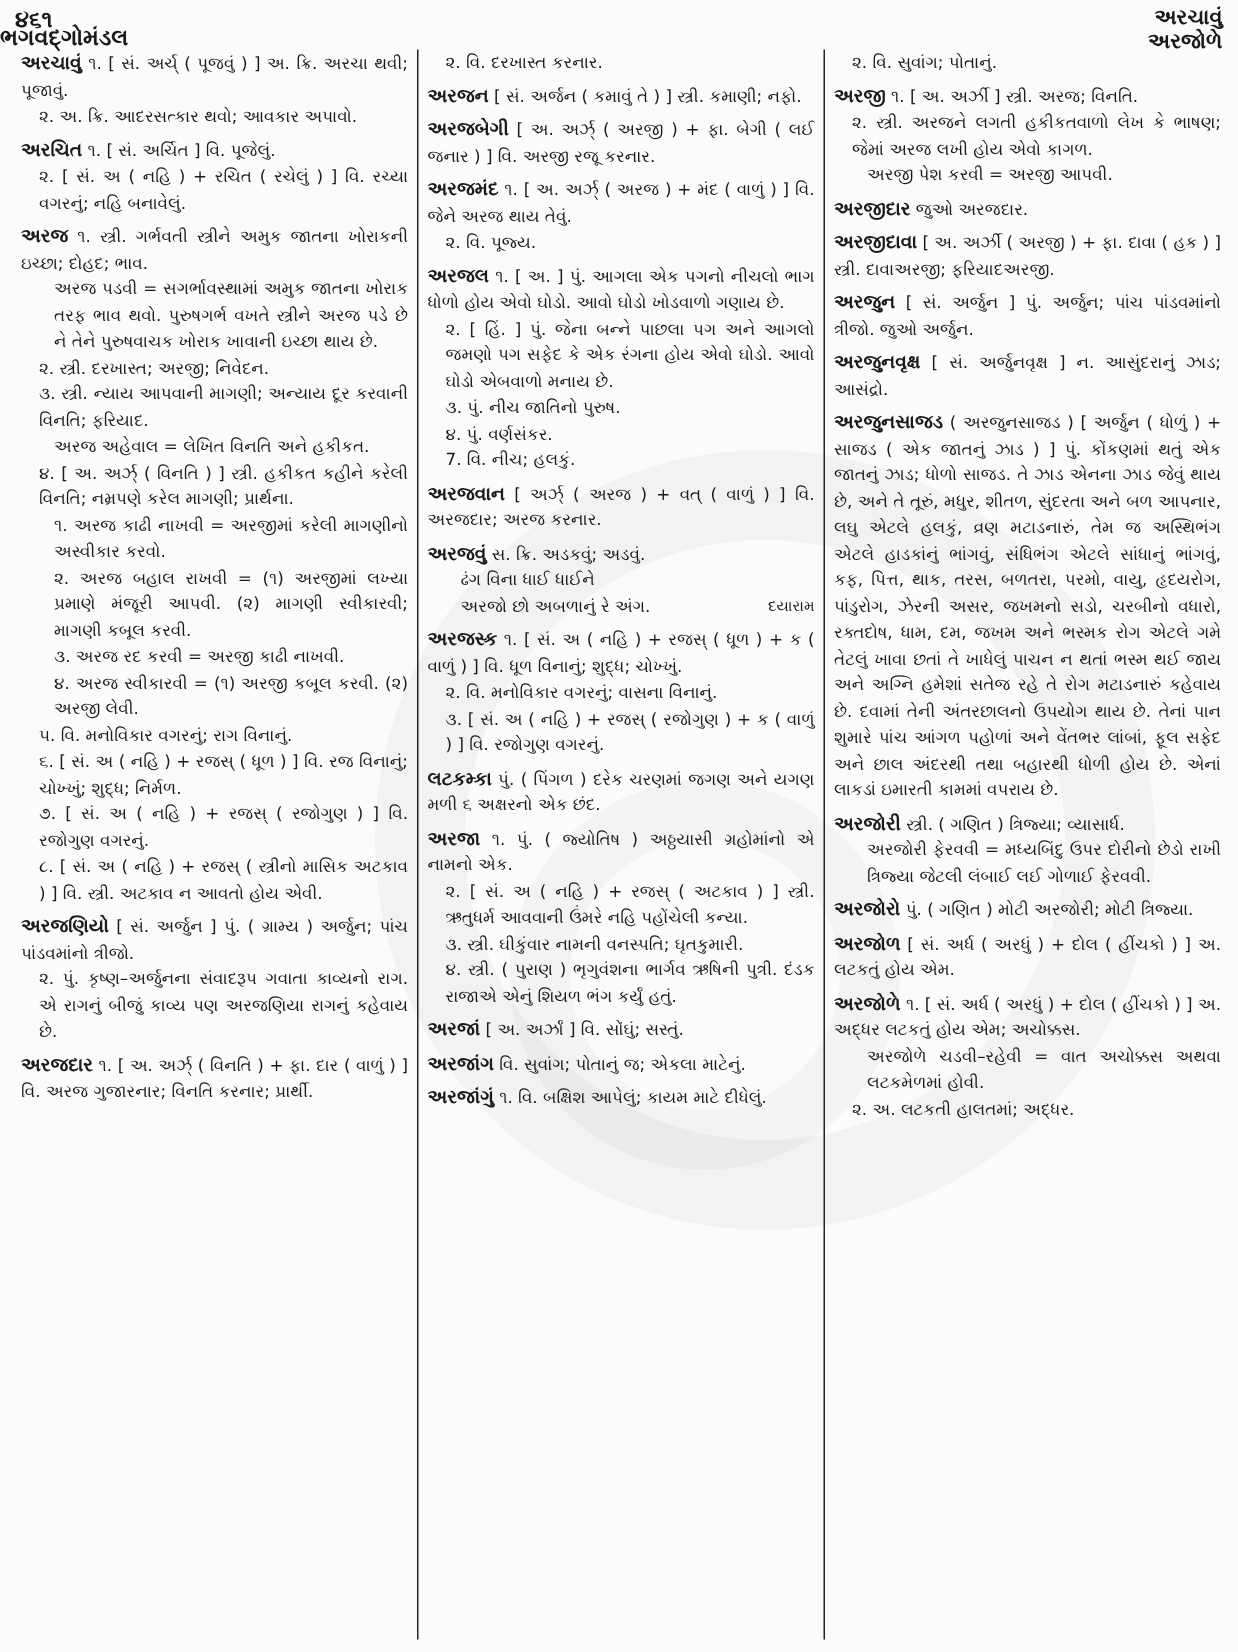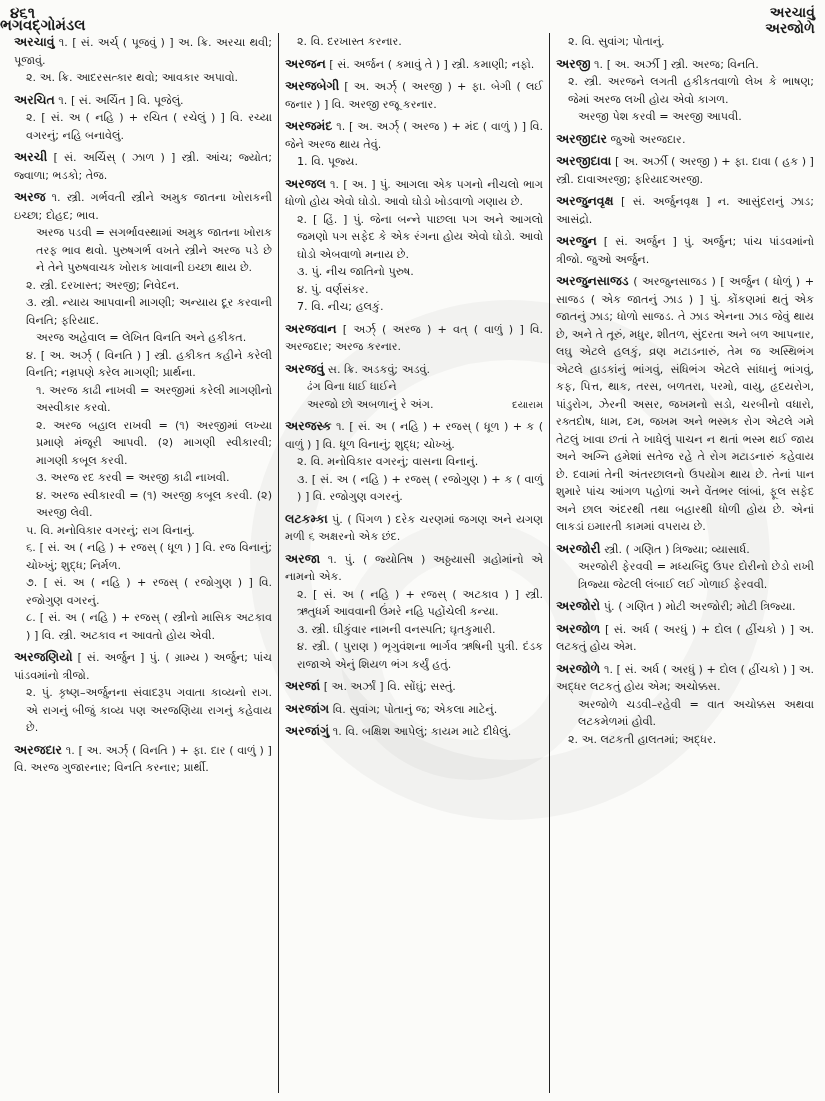--- a/index.html
+++ b/index.html
@@ -50,23 +50,20 @@
   <div class="col">
       <div class="entry">
         <div class=""><span class="head">અરચાવું</span> <span>૧. [ સં. અર્ચ્ ( પૂજવું ) ] અ. ક્રિ. અરચા થવી; પૂજાવું.</span></div>
         <div class="sense"><span>૨. અ. ક્રિ. આદરસત્કાર થવો; આવકાર અપાવો.</span></div>
       </div>
       <div class="entry">
         <div class=""><span class="head">અરચિત</span> <span>૧. [ સં. અર્ચિત ] વિ. પૂજેલું.</span></div>
         <div class="sense"><span>૨. [ સં. અ ( નહિ ) + રચિત ( રચેલું ) ] વિ. રચ્યા વગરનું; નહિ બનાવેલું.</span></div>
       </div>
       <div class="entry">
-        <div class=""><span class="head">અરચી</span> <span>[ સં. અર્ચિસ્ ( ઝાળ ) ] સ્ત્રી. આંચ; જ્યોત; જ્વાળા; ભડકો; તેજ.</span></div>
-      </div>
-      <div class="entry">
         <div class=""><span class="head">અરજ</span> <span>૧. સ્ત્રી. ગર્ભવતી સ્ત્રીને અમુક જાતના ખોરાકની ઇચ્છા; દોહદ; ભાવ.</span></div>
         <div class="example"><span>અરજ પડવી = સગર્ભાવસ્થામાં અમુક જાતના ખોરાક તરફ ભાવ થવો. પુરુષગર્ભ વખતે સ્ત્રીને અરજ પડે છે ને તેને પુરુષવાચક ખોરાક ખાવાની ઇચ્છા થાય છે.</span></div>
         <div class="sense"><span>૨. સ્ત્રી. દરખાસ્ત; અરજી; નિવેદન.</span></div>
         <div class="sense"><span>૩. સ્ત્રી. ન્યાય આપવાની માગણી; અન્યાય દૂર કરવાની વિનતિ; ફરિયાદ.</span></div>
         <div class="example"><span>અરજ અહેવાલ = લેખિત વિનતિ અને હકીકત.</span></div>
         <div class="sense"><span>૪. [ અ. અર્ઝ્ ( વિનતિ ) ] સ્ત્રી. હકીકત કહીને કરેલી વિનતિ; નમ્રપણે કરેલ માગણી; પ્રાર્થના.</span></div>
         <div class="example"><span>૧. અરજ કાઢી નાખવી = અરજીમાં કરેલી માગણીનો અસ્વીકાર કરવો.</span></div>
         <div class="example"><span>૨. અરજ બહાલ રાખવી = (૧) અરજીમાં લખ્યા પ્રમાણે મંજૂરી આપવી. (૨) માગણી સ્વીકારવી; માગણી કબૂલ કરવી.</span></div>
         <div class="example"><span>૩. અરજ રદ કરવી = અરજી કાઢી નાખવી.</span></div>
         <div class="example"><span>૪. અરજ સ્વીકારવી = (૧) અરજી કબૂલ કરવી. (૨) અરજી લેવી.</span></div>
@@ -88,21 +85,21 @@
         <div class="sense"><span>૨. વિ. દરખાસ્ત કરનાર.</span></div>
       </div>
       <div class="entry">
         <div class=""><span class="head">અરજન</span> <span>[ સં. અર્જન ( કમાવું તે ) ] સ્ત્રી. કમાણી; નફો.</span></div>
       </div>
       <div class="entry">
         <div class=""><span class="head">અરજબેગી</span> <span>[ અ. અર્ઝ્ ( અરજી ) + ફા. બેગી ( લઈ જનાર ) ] વિ. અરજી રજૂ કરનાર.</span></div>
       </div>
       <div class="entry">
         <div class=""><span class="head">અરજમંદ</span> <span>૧. [ અ. અર્ઝ્ ( અરજ ) + મંદ ( વાળું ) ] વિ. જેને અરજ થાય તેવું.</span></div>
-        <div class="sense"><span>1. વિ. પૂજ્ય.</span></div>
+        <div class="sense"><span>૨. વિ. પૂજ્ય.</span></div>
       </div>
       <div class="entry">
         <div class=""><span class="head">અરજલ</span> <span>૧. [ અ. ] પું. આગલા એક પગનો નીચલો ભાગ ધોળો હોય એવો ઘોડો. આવો ઘોડો ખોડવાળો ગણાય છે.</span></div>
         <div class="sense"><span>૨. [ હિં. ] પું. જેના બન્ને પાછલા પગ અને આગલો જમણો પગ સફેદ કે એક રંગના હોય એવો ઘોડો. આવો ઘોડો એબવાળો મનાય છે.</span></div>
         <div class="sense"><span>૩. પું. નીચ જાતિનો પુરુષ.</span></div>
         <div class="sense"><span>૪. પું. વર્ણસંકર.</span></div>
         <div class="sense"><span>7. વિ. નીચ; હલકું.</span></div>
       </div>
       <div class="entry">
         <div class=""><span class="head">અરજવાન</span> <span>[ અર્ઝ્ ( અરજ ) + વત્ ( વાળું ) ] વિ. અરજદાર; અરજ કરનાર.</span></div>
@@ -145,24 +142,24 @@
         <div class="sense"><span>૨. સ્ત્રી. અરજને લગતી હકીકતવાળો લેખ કે ભાષણ; જેમાં અરજ લખી હોય એવો કાગળ.</span></div>
         <div class="example"><span>અરજી પેશ કરવી = અરજી આપવી.</span></div>
       </div>
       <div class="entry">
         <div class=""><span class="head">અરજીદાર</span> <span>જુઓ અરજદાર.</span></div>
       </div>
       <div class="entry">
         <div class=""><span class="head">અરજીદાવા</span> <span>[ અ. અર્ઝી ( અરજી ) + ફા. દાવા ( હક ) ] સ્ત્રી. દાવાઅરજી; ફરિયાદઅરજી.</span></div>
       </div>
       <div class="entry">
-        <div class=""><span class="head">અરજુનવૃક્ષ</span> <span>[ સં. અર્જુનવૃક્ષ ] ન. આસુંદરાનું ઝાડ; આસંદ્રો.</span></div>
+        <div class=""><span class="head">અરજુન</span> <span>[ સં. અર્જુન ] પું. અર્જુન; પાંચ પાંડવમાંનો ત્રીજો. જુઓ અર્જુન.</span></div>
       </div>
       <div class="entry">
-        <div class=""><span class="head">અરજુન</span> <span>[ સં. અર્જુન ] પું. અર્જુન; પાંચ પાંડવમાંનો ત્રીજો. જુઓ અર્જુન.</span></div>
+        <div class=""><span class="head">અરજુનવૃક્ષ</span> <span>[ સં. અર્જુનવૃક્ષ ] ન. આસુંદરાનું ઝાડ; આસંદ્રો.</span></div>
       </div>
       <div class="entry">
         <div class=""><span class="head">અરજુનસાજડ</span> <span>( અરજુનસાજડ ) [ અર્જુન ( ધોળું ) + સાજડ ( એક જાતનું ઝાડ ) ] પું. કોંકણમાં થતું એક જાતનું ઝાડ; ધોળો સાજડ. તે ઝાડ એનના ઝાડ જેવું થાય છે, અને તે તૂરું, મધુર, શીતળ, સુંદરતા અને બળ આપનાર, લઘુ એટલે હલકું, વ્રણ મટાડનારું, તેમ જ અસ્થિભંગ એટલે હાડકાંનું ભાંગવું, સંધિભંગ એટલે સાંધાનું ભાંગવું, કફ, પિત્ત, થાક, તરસ, બળતરા, પરમો, વાયુ, હૃદયરોગ, પાંડુરોગ, ઝેરની અસર, જખમનો સડો, ચરબીનો વધારો, રક્તદોષ, ધામ, દમ, જખમ અને ભસ્મક રોગ એટલે ગમે તેટલું ખાવા છતાં તે ખાધેલું પાચન ન થતાં ભસ્મ થઈ જાય અને અગ્નિ હમેશાં સતેજ રહે તે રોગ મટાડનારું કહેવાય છે. દવામાં તેની અંતરછાલનો ઉપયોગ થાય છે. તેનાં પાન શુમારે પાંચ આંગળ પહોળાં અને વેંતભર લાંબાં, ફૂલ સફેદ અને છાલ અંદરથી તથા બહારથી ધોળી હોય છે. એનાં લાકડાં ઇમારતી કામમાં વપરાય છે.</span></div>
       </div>
       <div class="entry">
         <div class=""><span class="head">અરજોરી</span> <span>સ્ત્રી. ( ગણિત ) ત્રિજ્યા; વ્યાસાર્ધ.</span></div>
         <div class="example"><span>અરજોરી ફેરવવી = મધ્યબિંદુ ઉપર દોરીનો છેડો રાખી ત્રિજ્યા જેટલી લંબાઈ લઈ ગોળાઈ ફેરવવી.</span></div>
       </div>
       <div class="entry">
         <div class=""><span class="head">અરજોરો</span> <span>પું. ( ગણિત ) મોટી અરજોરી; મોટી ત્રિજ્યા.</span></div>

